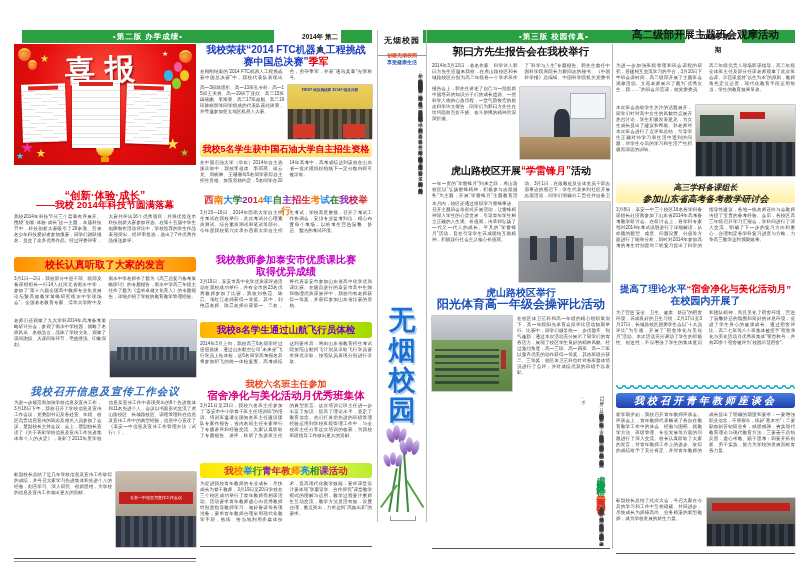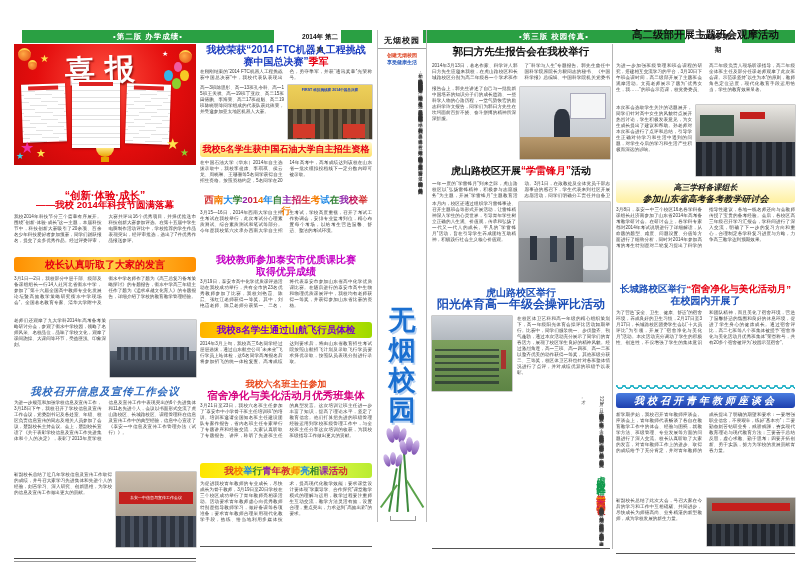--- a/index.html
+++ b/index.html
@@ -151,21 +151,21 @@
 
   <div class="ttl" style="left:200px;top:379px;width:172px;font-size:9px;color:#e8491d">我校六名班主任参加</div>
   <div class="ttl" style="left:200px;top:389px;width:172px;font-size:10.5px;color:#d6007e">宿舍净化与美化活动月优秀班集体</div>
   <div class="bt c2" style="left:200px;top:403px;width:172px;height:58px">3月21日至23日，我校六名班主任参加了“泰安市中小学骨干班主任培训班”的培训。培训班邀请全国知名班主任建设团队专家作报告，省内名班主任专家举行了专题讲座和经验交流，大家认真听取了专题报告、讲座，聆听了先进班主任的典型发言。这次培训让班主任进一步丰富了知识，提高了理论水平，坚定了教育信念。他们打算把先进的班级管理经验运用到学校班级管理工作中，与全校班主任分享这次培训的收获，为我校班级指导工作做出更大的贡献。</div>
 
   <div class="banner rainbow" style="left:200px;top:463px;width:172px;height:15px;line-height:15px;font-size:9.5px;background:linear-gradient(90deg,#ffe600,#f6ff4d 55%,#b9ec32)"><span style="color: rgb(211, 47, 47);">我</span><span style="color: rgb(245, 124, 0);">校</span><span style="color: rgb(30, 136, 229);">举</span><span style="color: rgb(46, 125, 50);">行</span><span style="color: rgb(142, 36, 170);">青</span><span style="color: rgb(194, 24, 91);">年</span><span style="color: rgb(211, 47, 47);">教</span><span style="color: rgb(245, 124, 0);">师</span><span style="color: rgb(30, 136, 229);">亮</span><span style="color: rgb(46, 125, 50);">相</span><span style="color: rgb(142, 36, 170);">课</span><span style="color: rgb(194, 24, 91);">活</span><span style="color: rgb(211, 47, 47);">动</span></div>
   <div class="bt c2" style="left:200px;top:481px;width:172px;height:63px">为促进我校青年教师的专业成长，尽快成长为骨干教师，3月19日至20日学校在三个校区成功举行了青年教师亮相课活动。活动要求青年教师虚心向优秀教师特别是指导教师学习，做好备课等各项准备；要求青年教师合理采用现代化教学手段，熟练、恰当地利用多媒体技术，提高现代化教学效能；要求课堂设计要体现“学案导学、合作探究”课堂教学模式的理解与运用，教学过程要注重师生互动交流，教学方法灵活有效，设置合理，重点突出，力求达到“高效出彩”的要求。</div>
   <div class="rule" style="left:200px;top:546px;width:172px"></div>
 
   <div class="abs" style="left:377px;top:30px;width:48px;height:492px;border-left:1px solid #bbb;border-right:1px solid #bbb">
-    <div style="position:absolute;left:0;top:5px;width:100%;text-align:center;font-size:8px;font-weight:bold;color:#222;letter-spacing:1px;border-bottom:1px solid #999;padding-bottom:2px">无烟校园</div>
+    <div style="position:absolute;left:0;top:5px;width:100%;text-align:center;font-size:8px;font-weight:bold;color:#222;letter-spacing:1px;border-bottom:1px solid #999;padding-bottom:9px">无烟校园</div>
     <div style="position:absolute;left:0;top:22px;width:100%;text-align:center;font-size:5px;color:#d42;font-weight:bold">创建无烟校园</div>
     <div style="position:absolute;left:0;top:29px;width:100%;text-align:center;font-size:5px;color:#25b;font-weight:bold">享受健康生活</div>
     <div class="vessay" style="left:3px;top:40px;width:42px;height:228px">开学初，虎山路校区和长城路校区积极响应《教育部关于在全国各级各类学校禁烟的通知》和《泰安一中无烟学校创建方案》，以“创建无烟校园，享受健康生活”为主题，在校园内开展了“创建无烟校园”与文明校园建设相结合的活动。活动中，校区利用升旗仪式、主题班会、电子屏标语、宣传栏、校园广播等形式，向师生宣传吸烟与被动吸烟的危害，号召广大师生自觉远离烟草，共同营造清新、健康、文明的无烟校园环境，养成健康文明的生活方式。</div>
     <div class="bigchar" style="top:272px">无</div>
     <div class="bigchar" style="top:302px">烟</div>
     <div class="bigchar" style="top:332px">校</div>
     <div class="bigchar" style="top:362px">园</div>
     <div>
       <div class="stem" style="left:20px;top:428px;height:54px;transform:rotate(4deg)"></div>
       <div class="stem" style="left:27px;top:420px;height:62px;transform:rotate(-4deg)"></div>
@@ -239,21 +239,21 @@
     <div style="left:0;bottom:0;width:100%;height:48%;background:repeating-linear-gradient(90deg,#23272e 0 6px,#3a404a 6px 10px)"></div>
   </div>
 
   <div class="banner" style="left:616px;top:180px;width:179px;height:23px;background:linear-gradient(#fffef2,#fff09e)">
     <div class="serifttl" style="font-size:8px;color:#222;font-weight:bold;margin-top:2px">高三学科备课组长</div>
     <div class="serifttl" style="font-size:9px;color:#222;font-weight:bold">参加山东省高考备考教学研讨会</div>
   </div>
   <div class="bt c2" style="left:616px;top:207px;width:179px;height:74px">3月8日，泰安一中三个校区16名各学科备课组长赴济南参加了山东省2014年高考备考教学研讨会。在研讨会上，各学科专家都对2014年考试说明进行了详细解读，从命题的题型、难度、问题设置、分值等方面进行了细致分析，同时对2014年参加高考的考生特别是对二轮复习提出了科学的指导性建议，各地一线名师还向与会教师传授了宝贵的备考经验。会后，各校区高三年级召开学习汇报会，学科间进行了深入交流，明确了下一步的复习方向和重心，合理制定各学科复习进度与方略，力争高三教学达到预期效果。</div>
 
   <div class="ttl" style="left:616px;top:284px;width:179px;font-size:9.5px">
-    <span style="color:#1d50b8">长城路校区举行</span><span style="color:#e60012">“宿舍净化与美化活动月”</span>
+    <span style="color:#1d50b8">提高了理论水平</span><span style="color:#e60012">“宿舍净化与美化活动月”</span>
   </div>
   <div class="ttl" style="left:616px;top:295px;width:179px;font-size:10px;color:#1d50b8">在校园内开展了</div>
   <div class="bt c2" style="left:616px;top:310px;width:179px;height:71px">为了营造“安全、卫生、健康、舒适”的宿舍环境，养成良好的卫生习惯，2月17日至3月17日，长城路校区团委学生会以“十大员评比”为引领，开展了“宿舍净化与美化月”活动。本次活动充分调动了学生的积极性、创造性，不仅增强了学生的集体意识和团队精神，而且美化了宿舍环境，营造了温馨舒适的氛围和良好的休息环境，促进了学生身心的健康成长。通过宿舍评比，高二七班等八个班集体被授予“宿舍净化与美化活动月优秀班集体”荣誉称号，共有20多个宿舍被评为“校园示范宿舍”。</div>
 
   <div class="wavy" style="left:616px;top:385px;width:179px"></div>
 
   <div class="banner serifttl" style="left:616px;top:393px;width:179px;height:15px;line-height:15px;font-size:10px;color:#fff;letter-spacing:3px;background:linear-gradient(#4a7de0,#1d3fae)">我校召开青年教师座谈会</div>
   <div class="bt c2" style="left:616px;top:412px;width:179px;height:84px">新学期伊始，我校召开青年教师座谈会。座谈会上，青年教师代表畅谈了各自在教育教学工作中的体会、经验与困惑，就教学方法、班级管理、专业发展等方面的问题进行了深入交流。校长认真听取了大家的发言，对青年教师工作上的进步、取得的成绩给予了充分肯定，并对青年教师的成长提出了明确的期望和要求：一要增强职业信念，不畏艰辛，练好“基本功”；二要勤奋刻苦钻研业务，戒骄戒躁，夯实现代教育理论与现代教育方法；三要善于总结反思，虚心求教、勤于思考；四要开拓创新、勇于实践，努力为学校的发展贡献青春力量。</div>
   <div class="bt" style="left:616px;top:498px;width:86px;height:48px">靳副校长总结了此次大会，号召大家在今后的学习和工作中互相砥砺、共同进步，尽快成长为师德高尚、业务精湛的新型教师，成为学校发展的新生力量。</div>
   <div class="ph" style="left:707px;top:498px;width:88px;height:48px">

